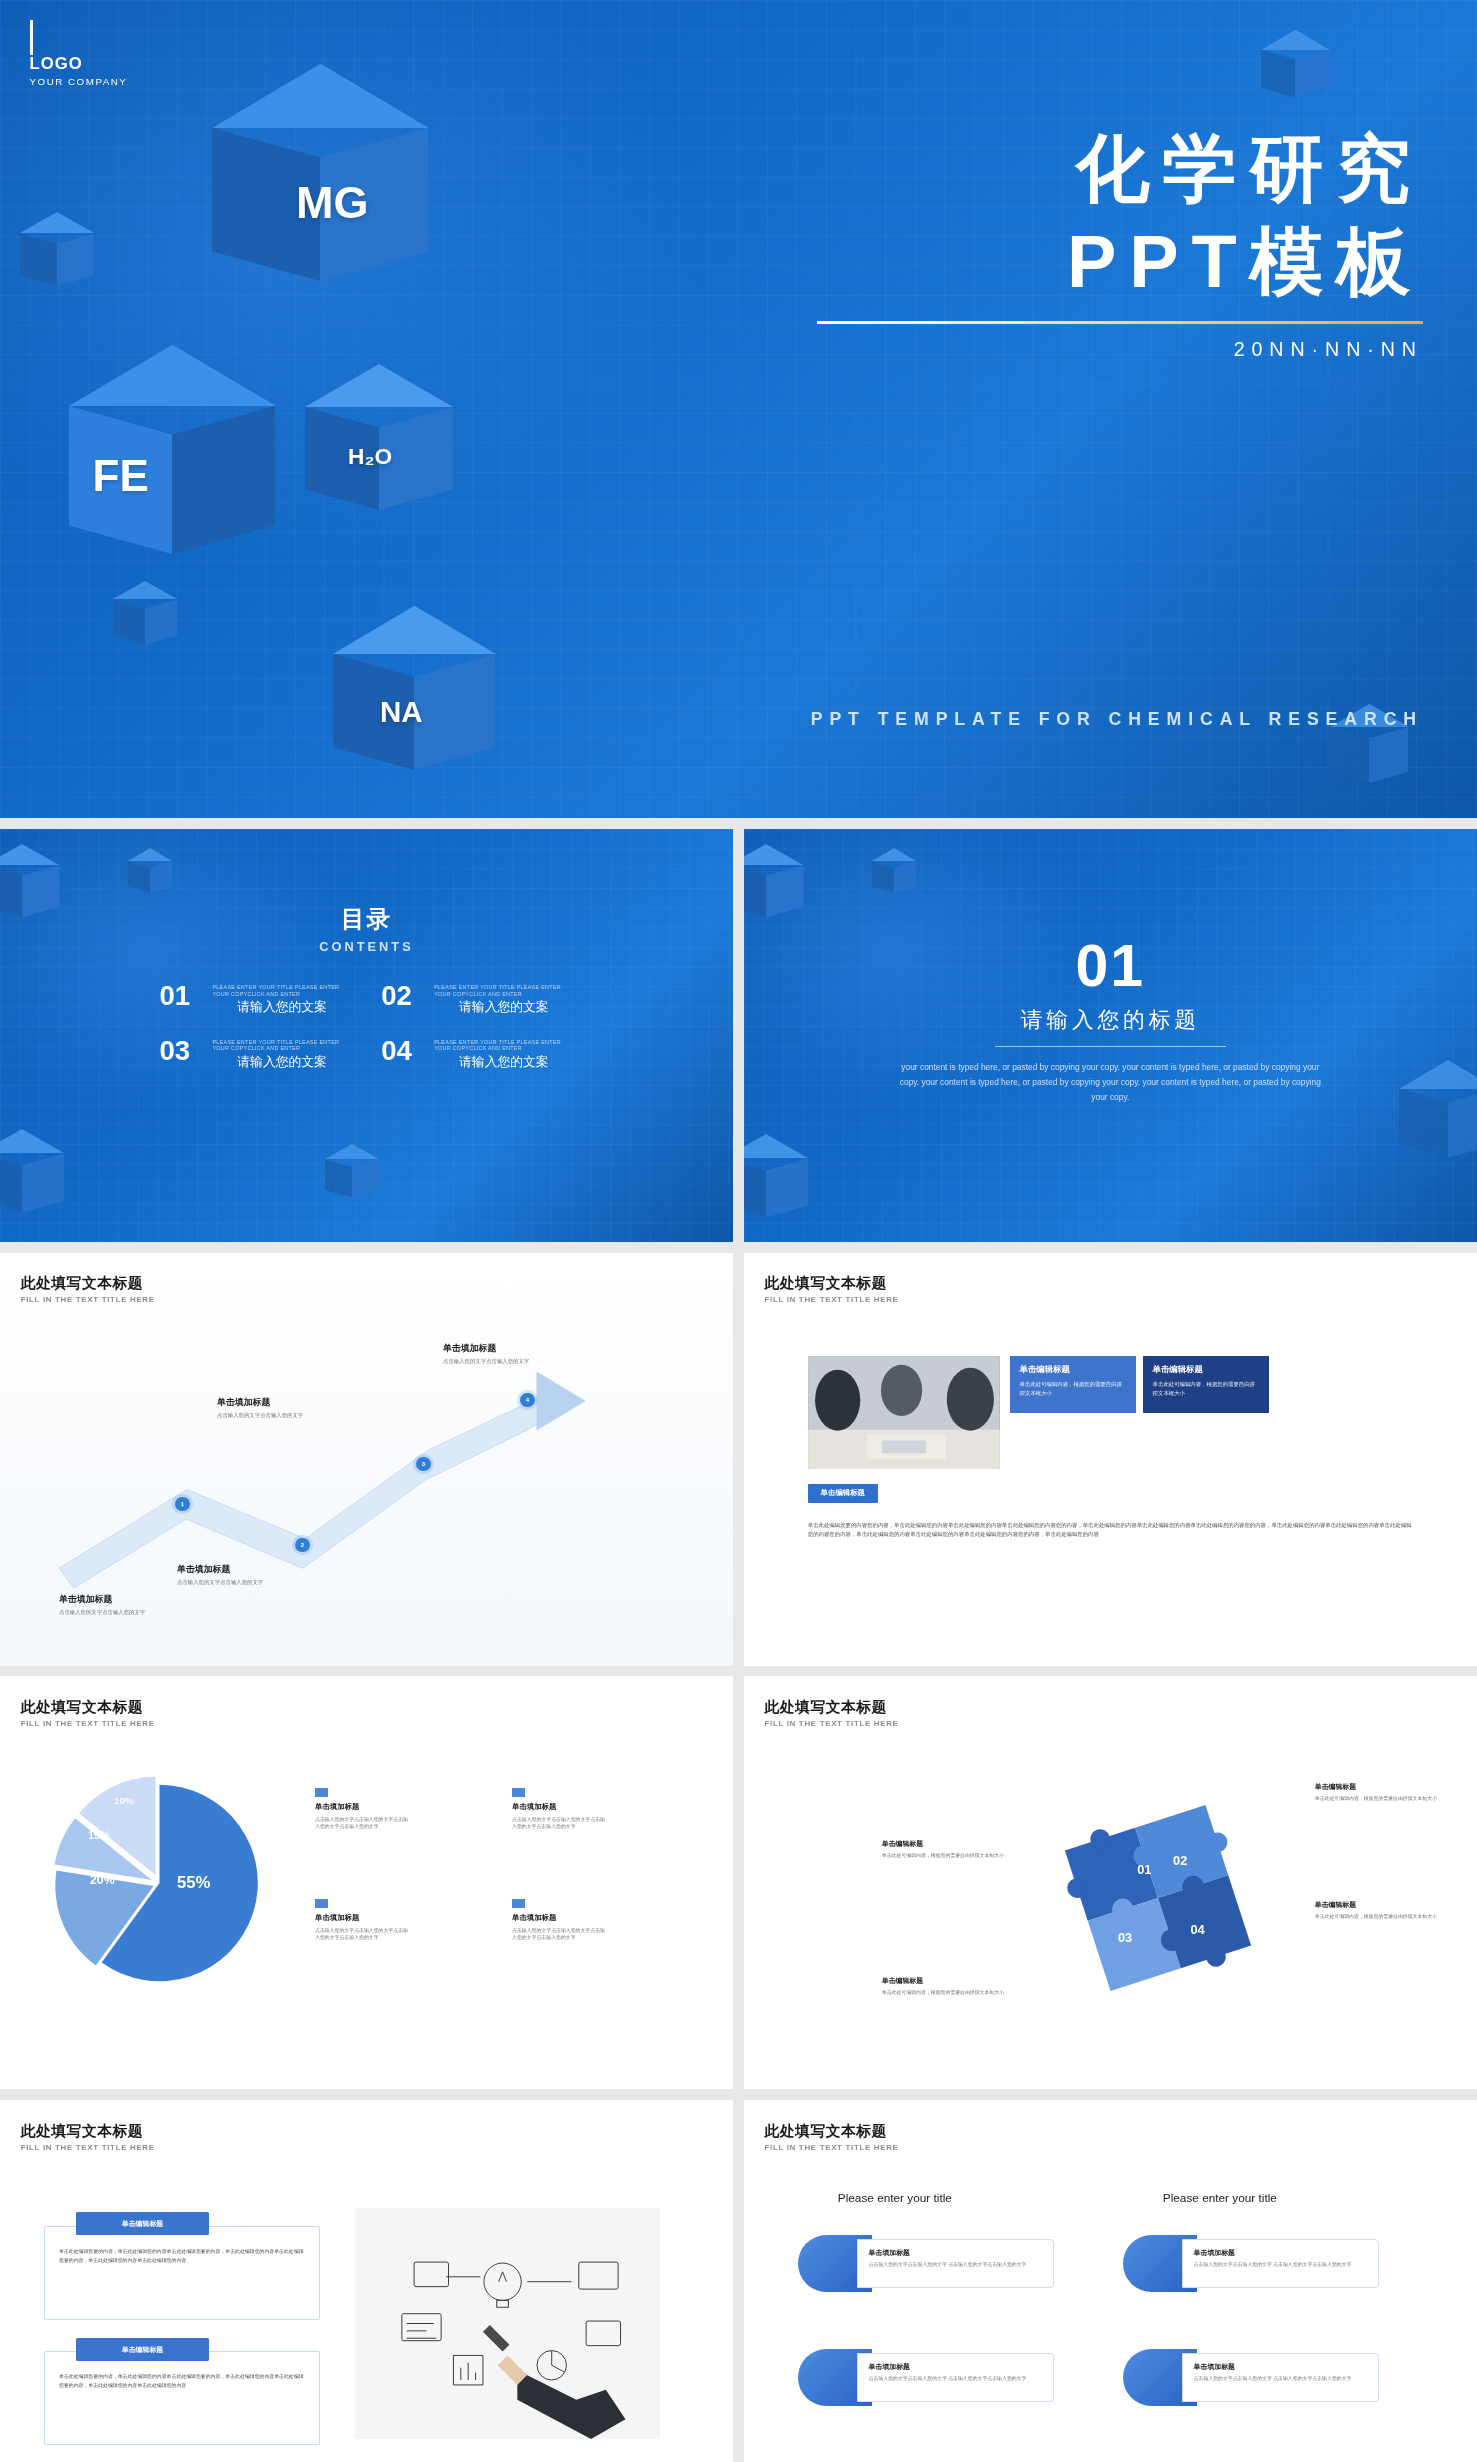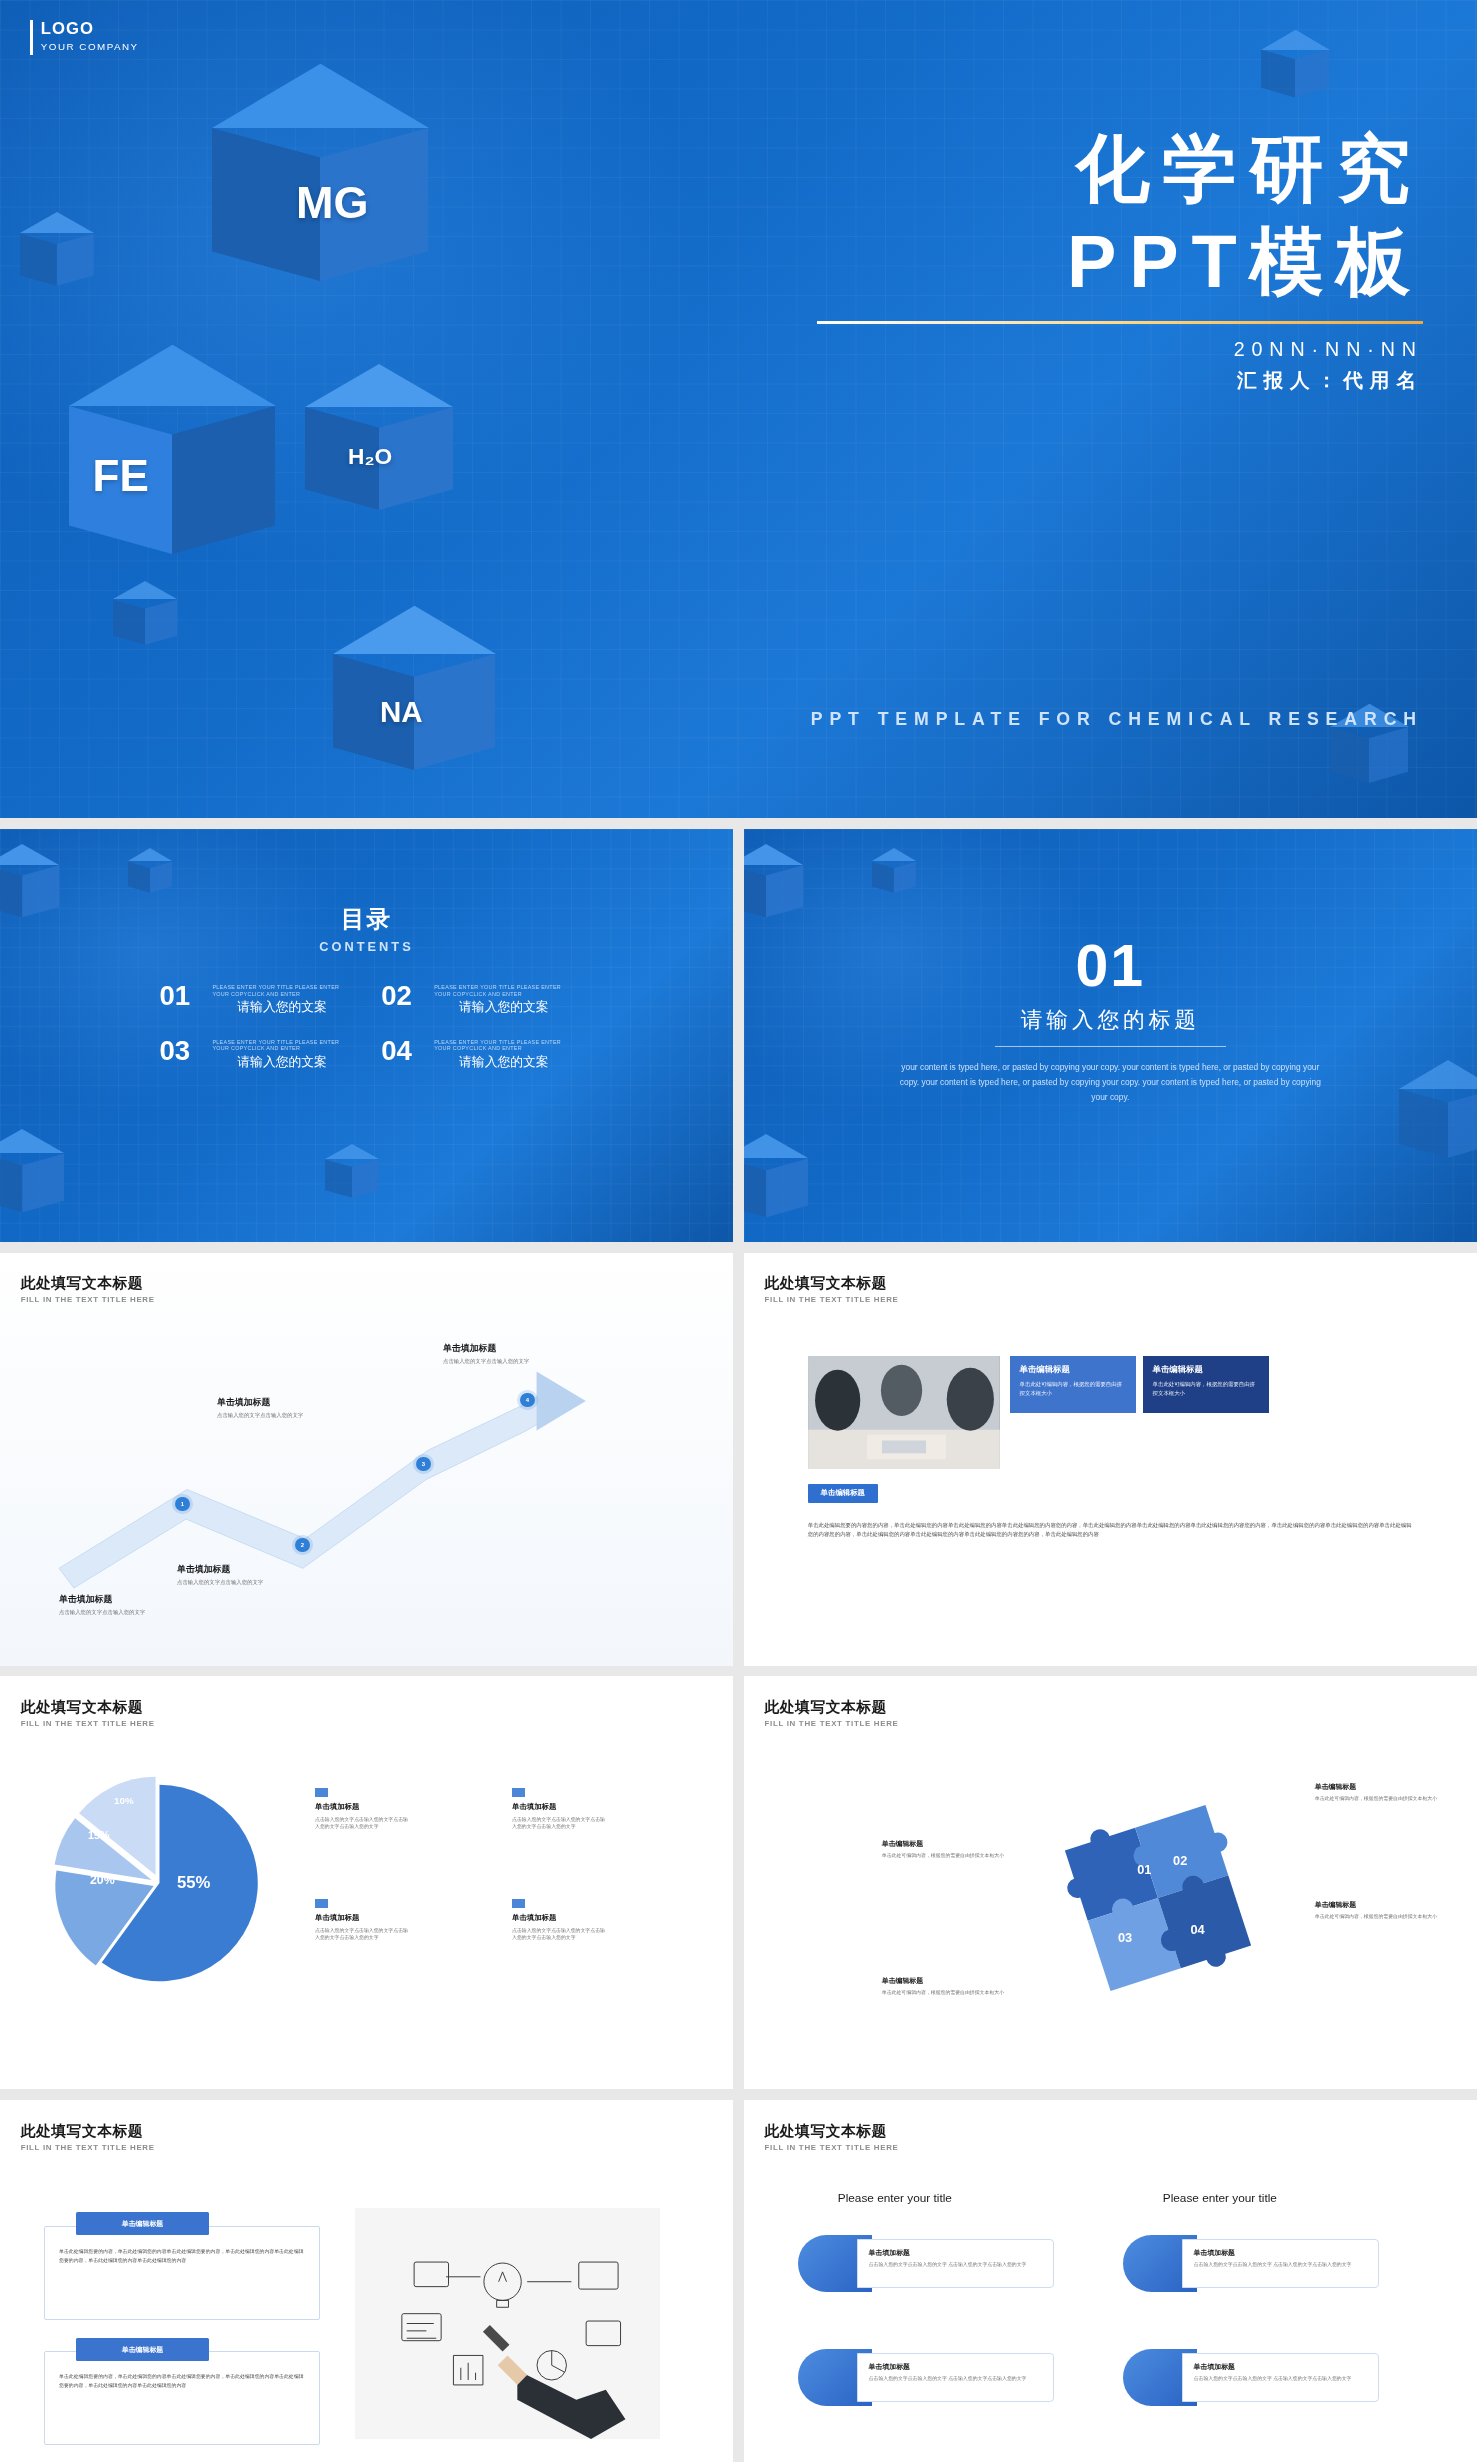--- a/index.html
+++ b/index.html
@@ -23,21 +23,21 @@
     position:absolute; inset:0;
     background-image:
       linear-gradient(rgba(255,255,255,0.045) 0.5px, transparent 0.5px),
       linear-gradient(90deg, rgba(255,255,255,0.045) 0.5px, transparent 0.5px);
     background-size: 29.5px 29.5px;
   }
   .glow {
     position:absolute; width:886px; height:689px; left:-148px; top:-98px;
     background: radial-gradient(ellipse at center, rgba(60,150,240,0.35), rgba(10,70,150,0) 65%);
   }
-  .logo-block { position:absolute; left:29.5px; top:19.7px; display:flex; align-items:flex-start; }
+  .logo-block { position:absolute; left:29.5px; top:19.7px; display:flex; align-items:flex-start;flex-direction:column; }
   .logo-bar { width:3.4px; height:35px; background:#fff; margin-right:7.9px; }
   .logo-text1 { color:#fff; font-size:16.7px; font-weight:700; letter-spacing:1px; line-height:18.7px;}
   .logo-text2 { color:#fff; font-size:9.8px; font-weight:400; letter-spacing:1.5px; margin-top:3px;}
 
   
   .cube { position:absolute; }
   .cube .top, .cube .left, .cube .right { position:absolute; }
   .cube .top { background:#3b90e8; }
   .cube .left { background:#1b5fae; }
   .cube .right { background:#2a74cc; }
@@ -201,21 +201,20 @@
       <div class="top" style="left:0;top:0;width:79px;height:0;border-left:39px solid transparent;border-right:39px solid transparent;border-bottom:23px solid #4a9bee;background:none;"></div>
       <div class="left" style="left:0;top:23px;width:39px;height:56px;clip-path:polygon(0 0,100% 11.3px,100% 100%,0 calc(100% - 11.3px));"></div>
       <div class="right" style="left:39px;top:23px;width:39px;height:56px;clip-path:polygon(0 11.3px,100% 0,100% calc(100% - 11.3px),0 100%);"></div>
     </div>
 
     <div class="cover-title">
       <h1>化学研究</h1>
       <h1>PPT模板</h1>
       <div class="ul-line"></div>
       <div class="cover-date">20NN·NN·NN</div>
-      <div class="cover-author">汇报人：代用名</div>
     </div>
     <div class="cover-sub">PPT TEMPLATE FOR CHEMICAL RESEARCH</div>
   </div>
 
   <div class="row">
 
     <div class="slide blue">
       <div class="gridlines"></div>
       <div class="glow" style="width:443px;height:345px;left:-74px;top:-49px;"></div>
 

